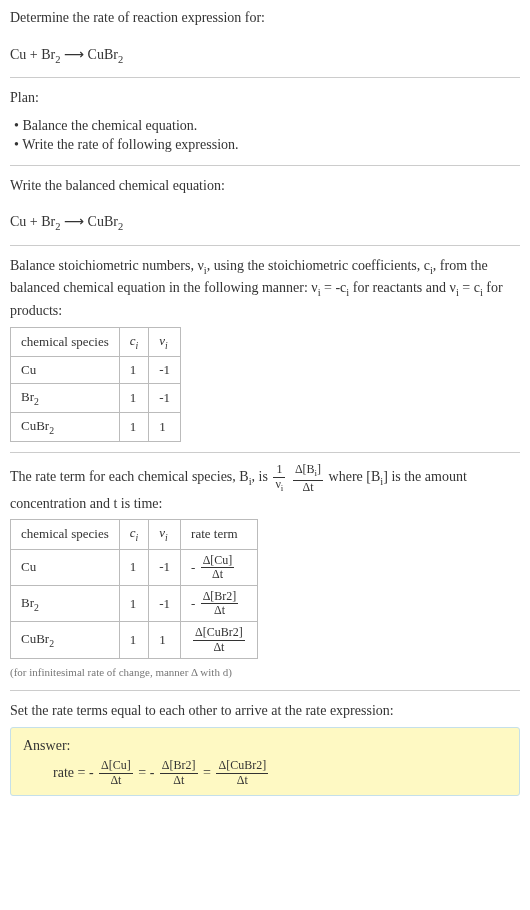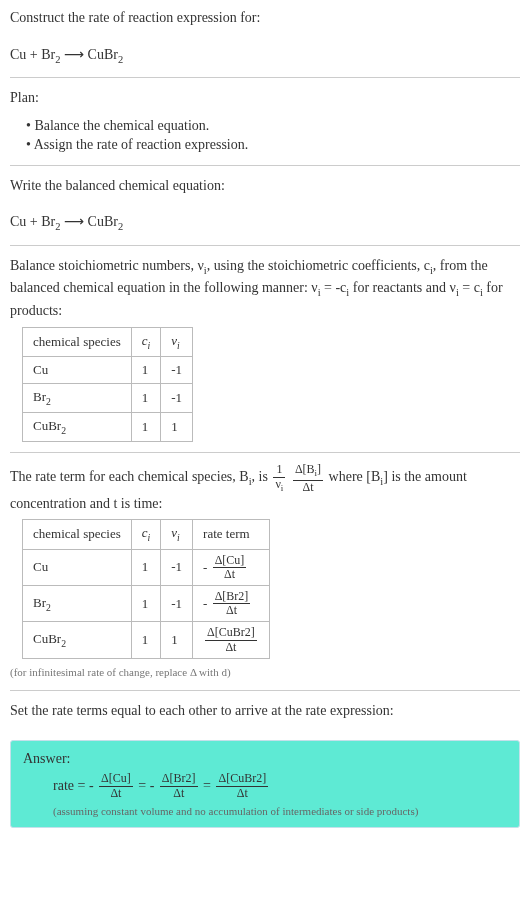--- a/index.html
+++ b/index.html
@@ -16,25 +16,25 @@
     border: none;
     border-top: 1px solid #ccc;
     margin: 10px 0;
   }
   .equation {
     font-family: Georgia, serif;
     margin: 17px 0 6px 0;
   }
   sub { font-size: 0.75em; vertical-align: sub; }
   .plan-heading { margin-bottom: 8px; }
-  .plan-list { margin: 0 0 6px 16px; padding: 0; list-style: none; }
+  .plan-list { margin: 0 0 6px 4px; padding: 0; list-style: none; }
   .plan-list li::before { content: "• "; }
   table.data {
     border-collapse: collapse;
-    margin: 6px 12px;
+    margin: 6px 0;
     padding-left: 20px;
   }
   table.data th, table.data td {
     border: 1px solid #bbb;
     padding: 4px 10px;
     text-align: left;
     font-weight: normal;
     font-size: 13px;
   }
   table.data th { background: #fff; }
@@ -55,47 +55,47 @@
   .frac .den {
     display: block;
     padding: 0 2px;
   }
   .footnote {
     font-size: 11px;
     color: #777;
     margin-top: 2px;
   }
   .answer-box {
-    background: #5eead4;
+    background: #fef9c3;
     border: 1px solid #c5e0ea;
     border-radius: 3px;
     padding: 8px 12px;
-    margin-top: 19px;
+    margin-top: 6px;
   }
   .answer-label { font-size: 14px; margin-bottom: 4px; }
   .answer-rate { margin-left: 30px; font-size: 14px; }
   .answer-note { font-size: 11px; color: #666; margin-left: 30px; margin-top: 4px; }
   .inline-top { vertical-align: middle; }
 </style>
 </head>
 <body>
 
 <div>
-  <span>Construct the rate of reaction expression for:</span>
+  <span>Determine the rate of reaction expression for:</span>
 </div>
 <div class="equation">
   <span>Cu + Br</span><sub>2</sub><span> ⟶ </span><span>CuBr</span><sub>2</sub>
 </div>
 
 <hr class="sep">
 
 <div class="plan-heading">Plan:</div>
 <ul class="plan-list">
   <li>Balance the chemical equation.</li>
-  <li>Assign the rate of reaction expression.</li>
+  <li>Write the rate of following expression.</li>
 </ul>
 
 <hr class="sep">
 
 <div>Write the balanced chemical equation:</div>
 <div class="equation">
   <span>Cu + Br</span><sub>2</sub><span> ⟶ </span><span>CuBr</span><sub>2</sub>
 </div>
 
 <hr class="sep">
@@ -182,21 +182,21 @@
     <td>
       <span class="inline-top"></span>
       <span class="frac">
         <span class="num">Δ[CuBr2]</span>
         <span class="den">Δt</span>
       </span>
     </td>
   </tr>
 </tbody>
   </table>
-<div class="footnote">(for infinitesimal rate of change, replace Δ with d)</div>
+<div class="footnote">(for infinitesimal rate of change, manner Δ with d)</div>
 
 <hr class="sep">
 
 <div>Set the rate terms equal to each other to arrive at the rate expression:</div>
 
 <div class="answer-box">
   <div class="answer-label">Answer:</div>
   <div class="answer-rate">
     <span class="inline-top">rate = </span>
     <span class="inline-top">-</span>
@@ -209,14 +209,13 @@
     <span class="frac">
       <span class="num">Δ[Br2]</span>
       <span class="den">Δt</span>
     </span>
     <span class="inline-top"> = </span>
     <span class="frac">
       <span class="num">Δ[CuBr2]</span>
       <span class="den">Δt</span>
     </span>
   </div>
-  <div class="answer-note">(assuming constant volume and no accumulation of intermediates or side products)</div>
 </div>
 
 </body></html>

